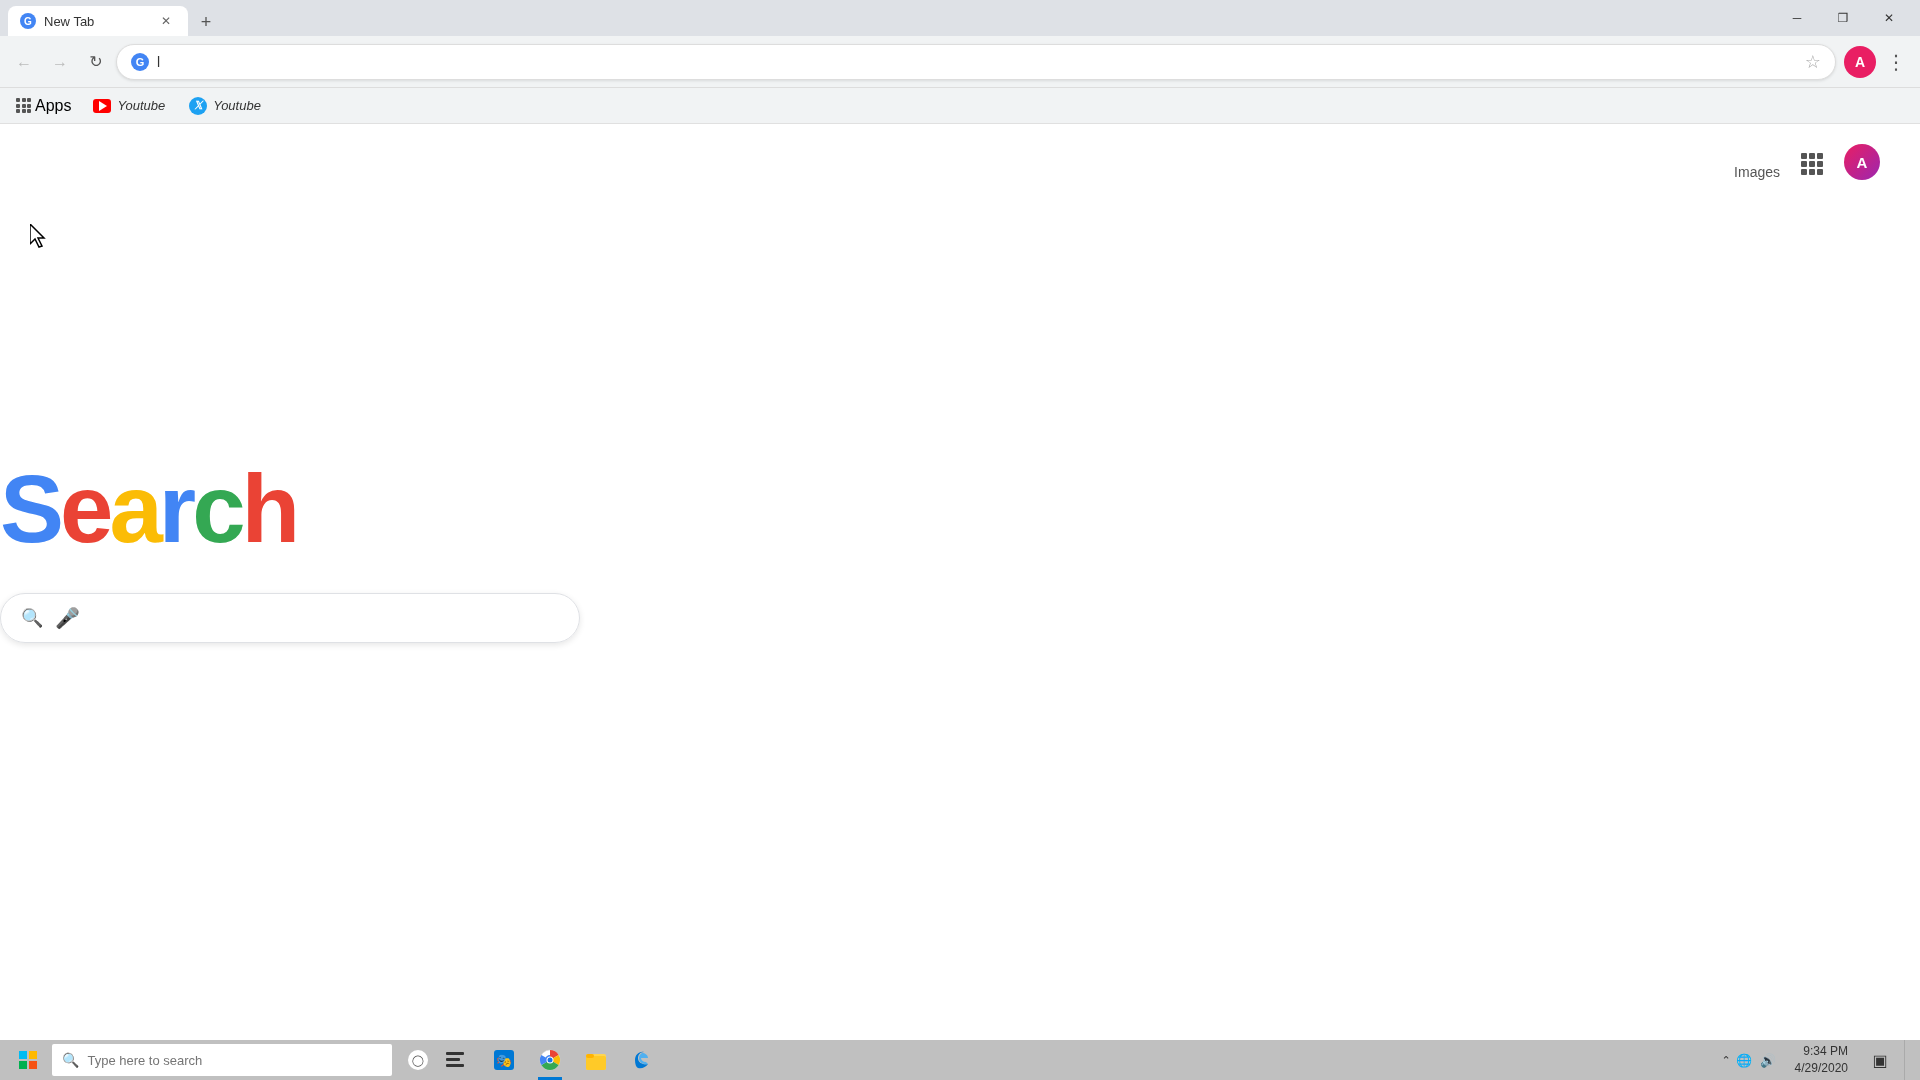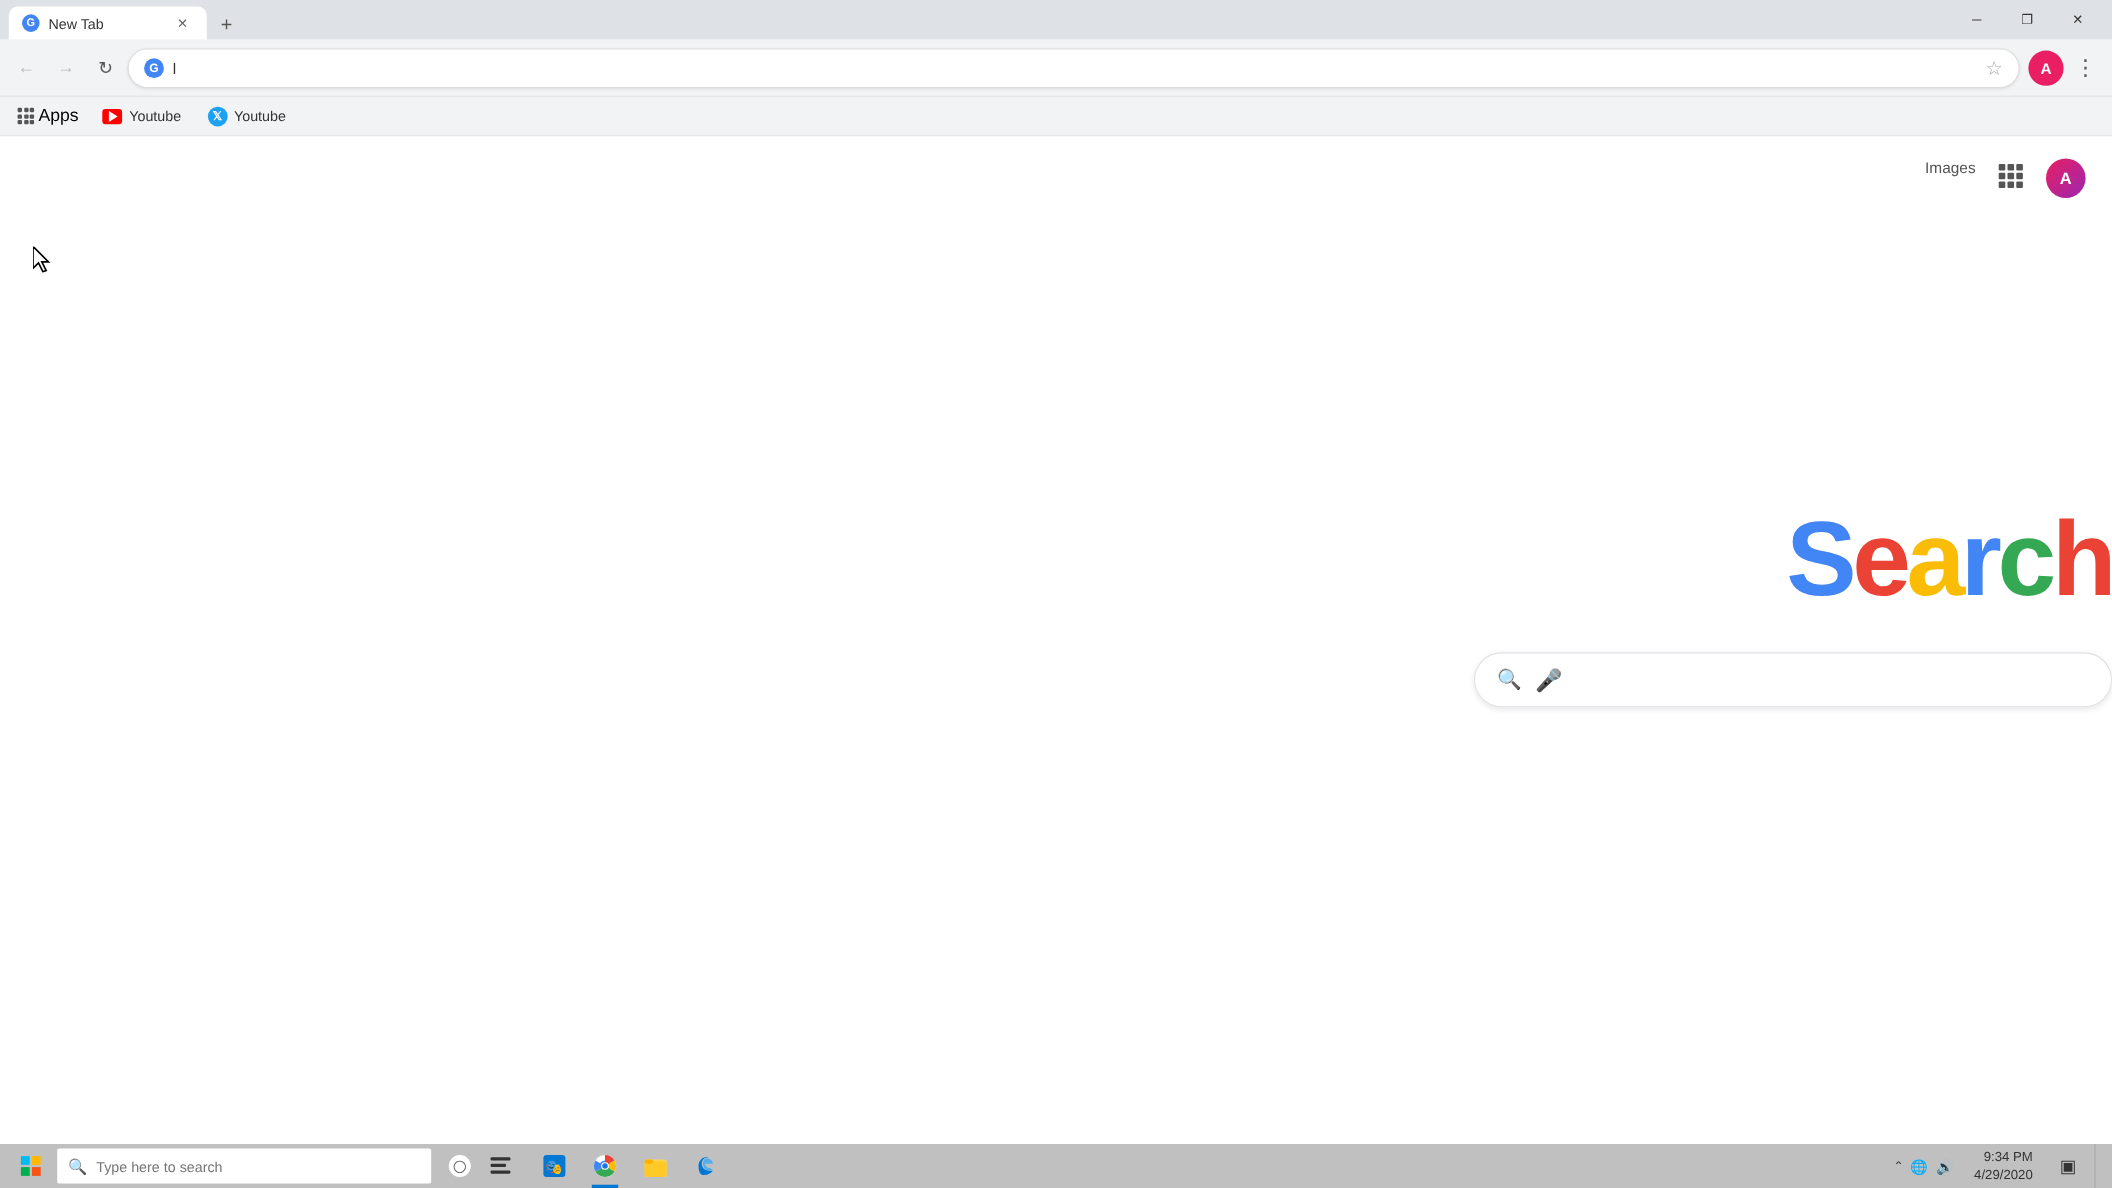--- a/index.html
+++ b/index.html
@@ -174,20 +174,21 @@
       border-radius: 1px;
     }
     .bm-item {
       display: flex; align-items: center;
       padding: 4px 10px;
       border-radius: 4px;
       cursor: pointer;
       gap: 6px;
       font-size: 13px;
       color: #333;
+      font-style: italic;
     }
     .yt-icon {
       width: 18px; height: 14px;
       background: #ff0000;
       border-radius: 3px;
       display: flex; align-items: center; justify-content: center;
       position: relative;
     }
     .yt-play {
       width: 0; height: 0;
@@ -212,23 +213,23 @@
       background: #fff;
       height: calc(1080px - 36px - 52px - 36px - 40px);
       display: flex;
       flex-direction: column;
     }
 
     
     .page-top-right {
       position: absolute;
       top: 20px;
-      right: 24px;
-      display: flex;
-      align-items: flex-start;
+      right: 40px;
+      display: flex;
+      align-items: flex-end;
       gap: 16px;
     }
     .images-link {
       font-size: 14px;
       color: #555;
       cursor: pointer;
       text-decoration: none;
     }
     .grid-icon-btn {
       width: 32px; height: 32px;
@@ -255,21 +256,21 @@
       background: linear-gradient(135deg, #e91e63, #9c27b0);
       display: flex; align-items: center; justify-content: center;
       color: white; font-size: 15px; font-weight: bold;
     }
 
     
     .center-content {
       flex: 1;
       display: flex;
       flex-direction: column;
-      align-items: flex-end;
+      align-items: flex-start;
       justify-content: center;
       gap: 36px;
       margin-top: -60px;
     }
     .search-logo {
       font-size: 96px;
       font-weight: 700;
       letter-spacing: -4px;
       line-height: 1;
       font-family: Arial, sans-serif;

